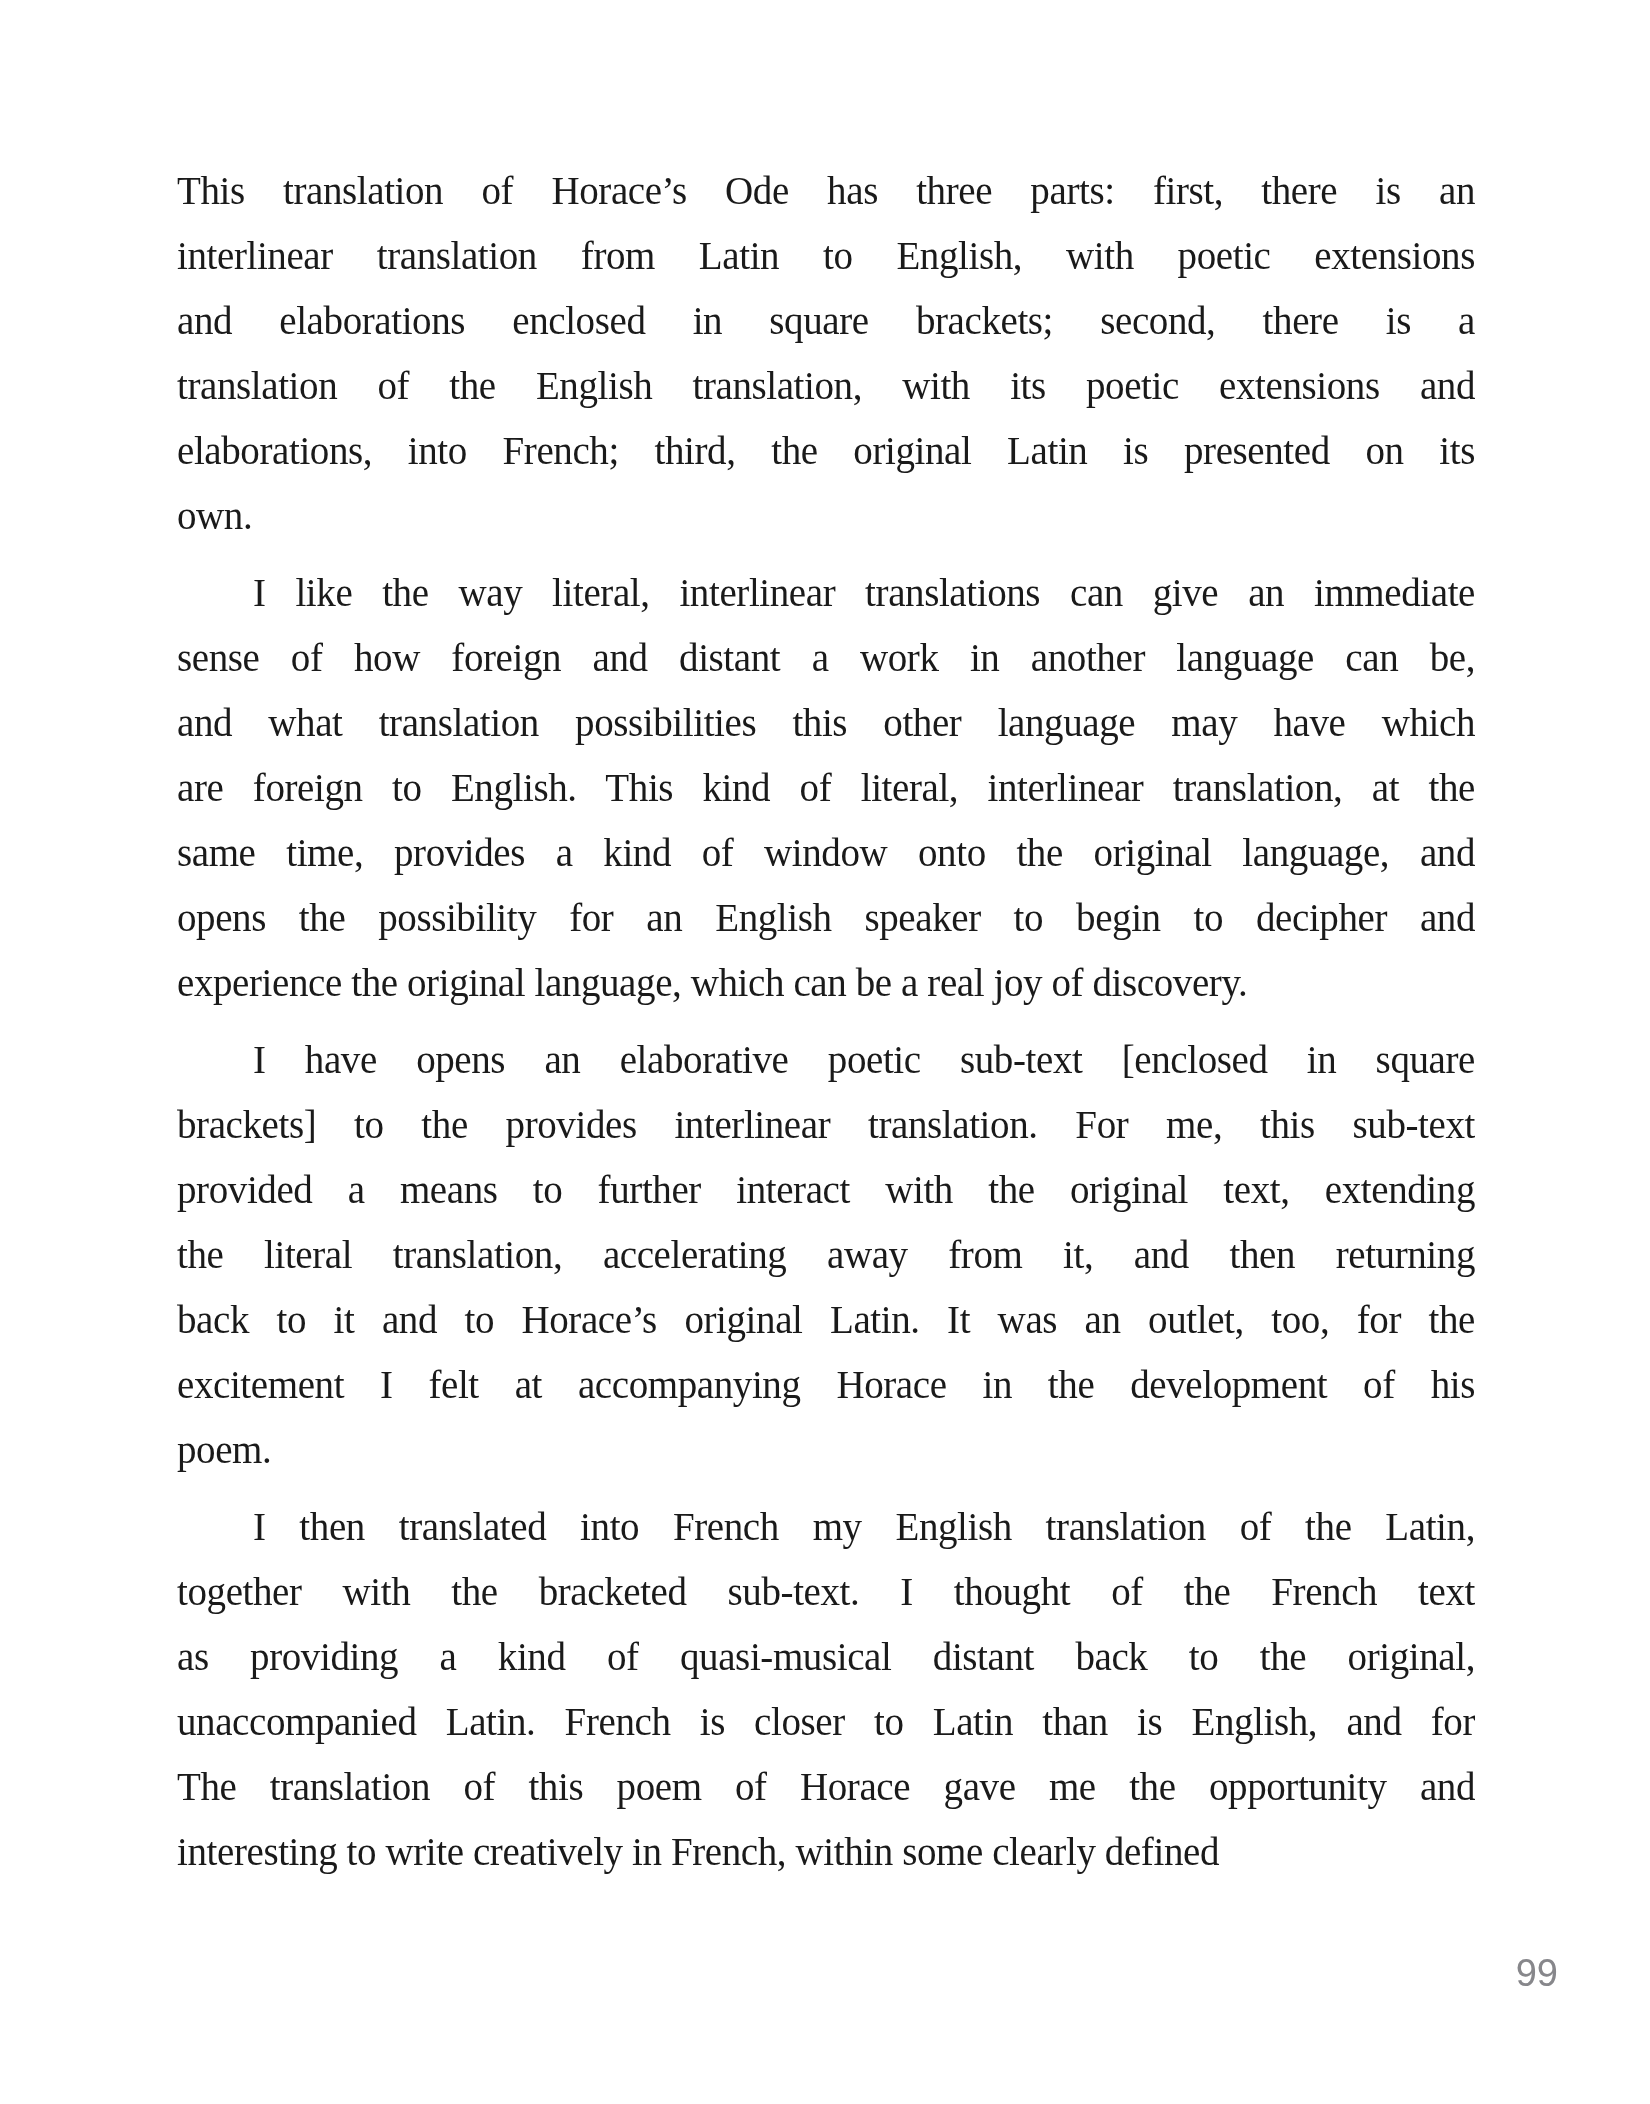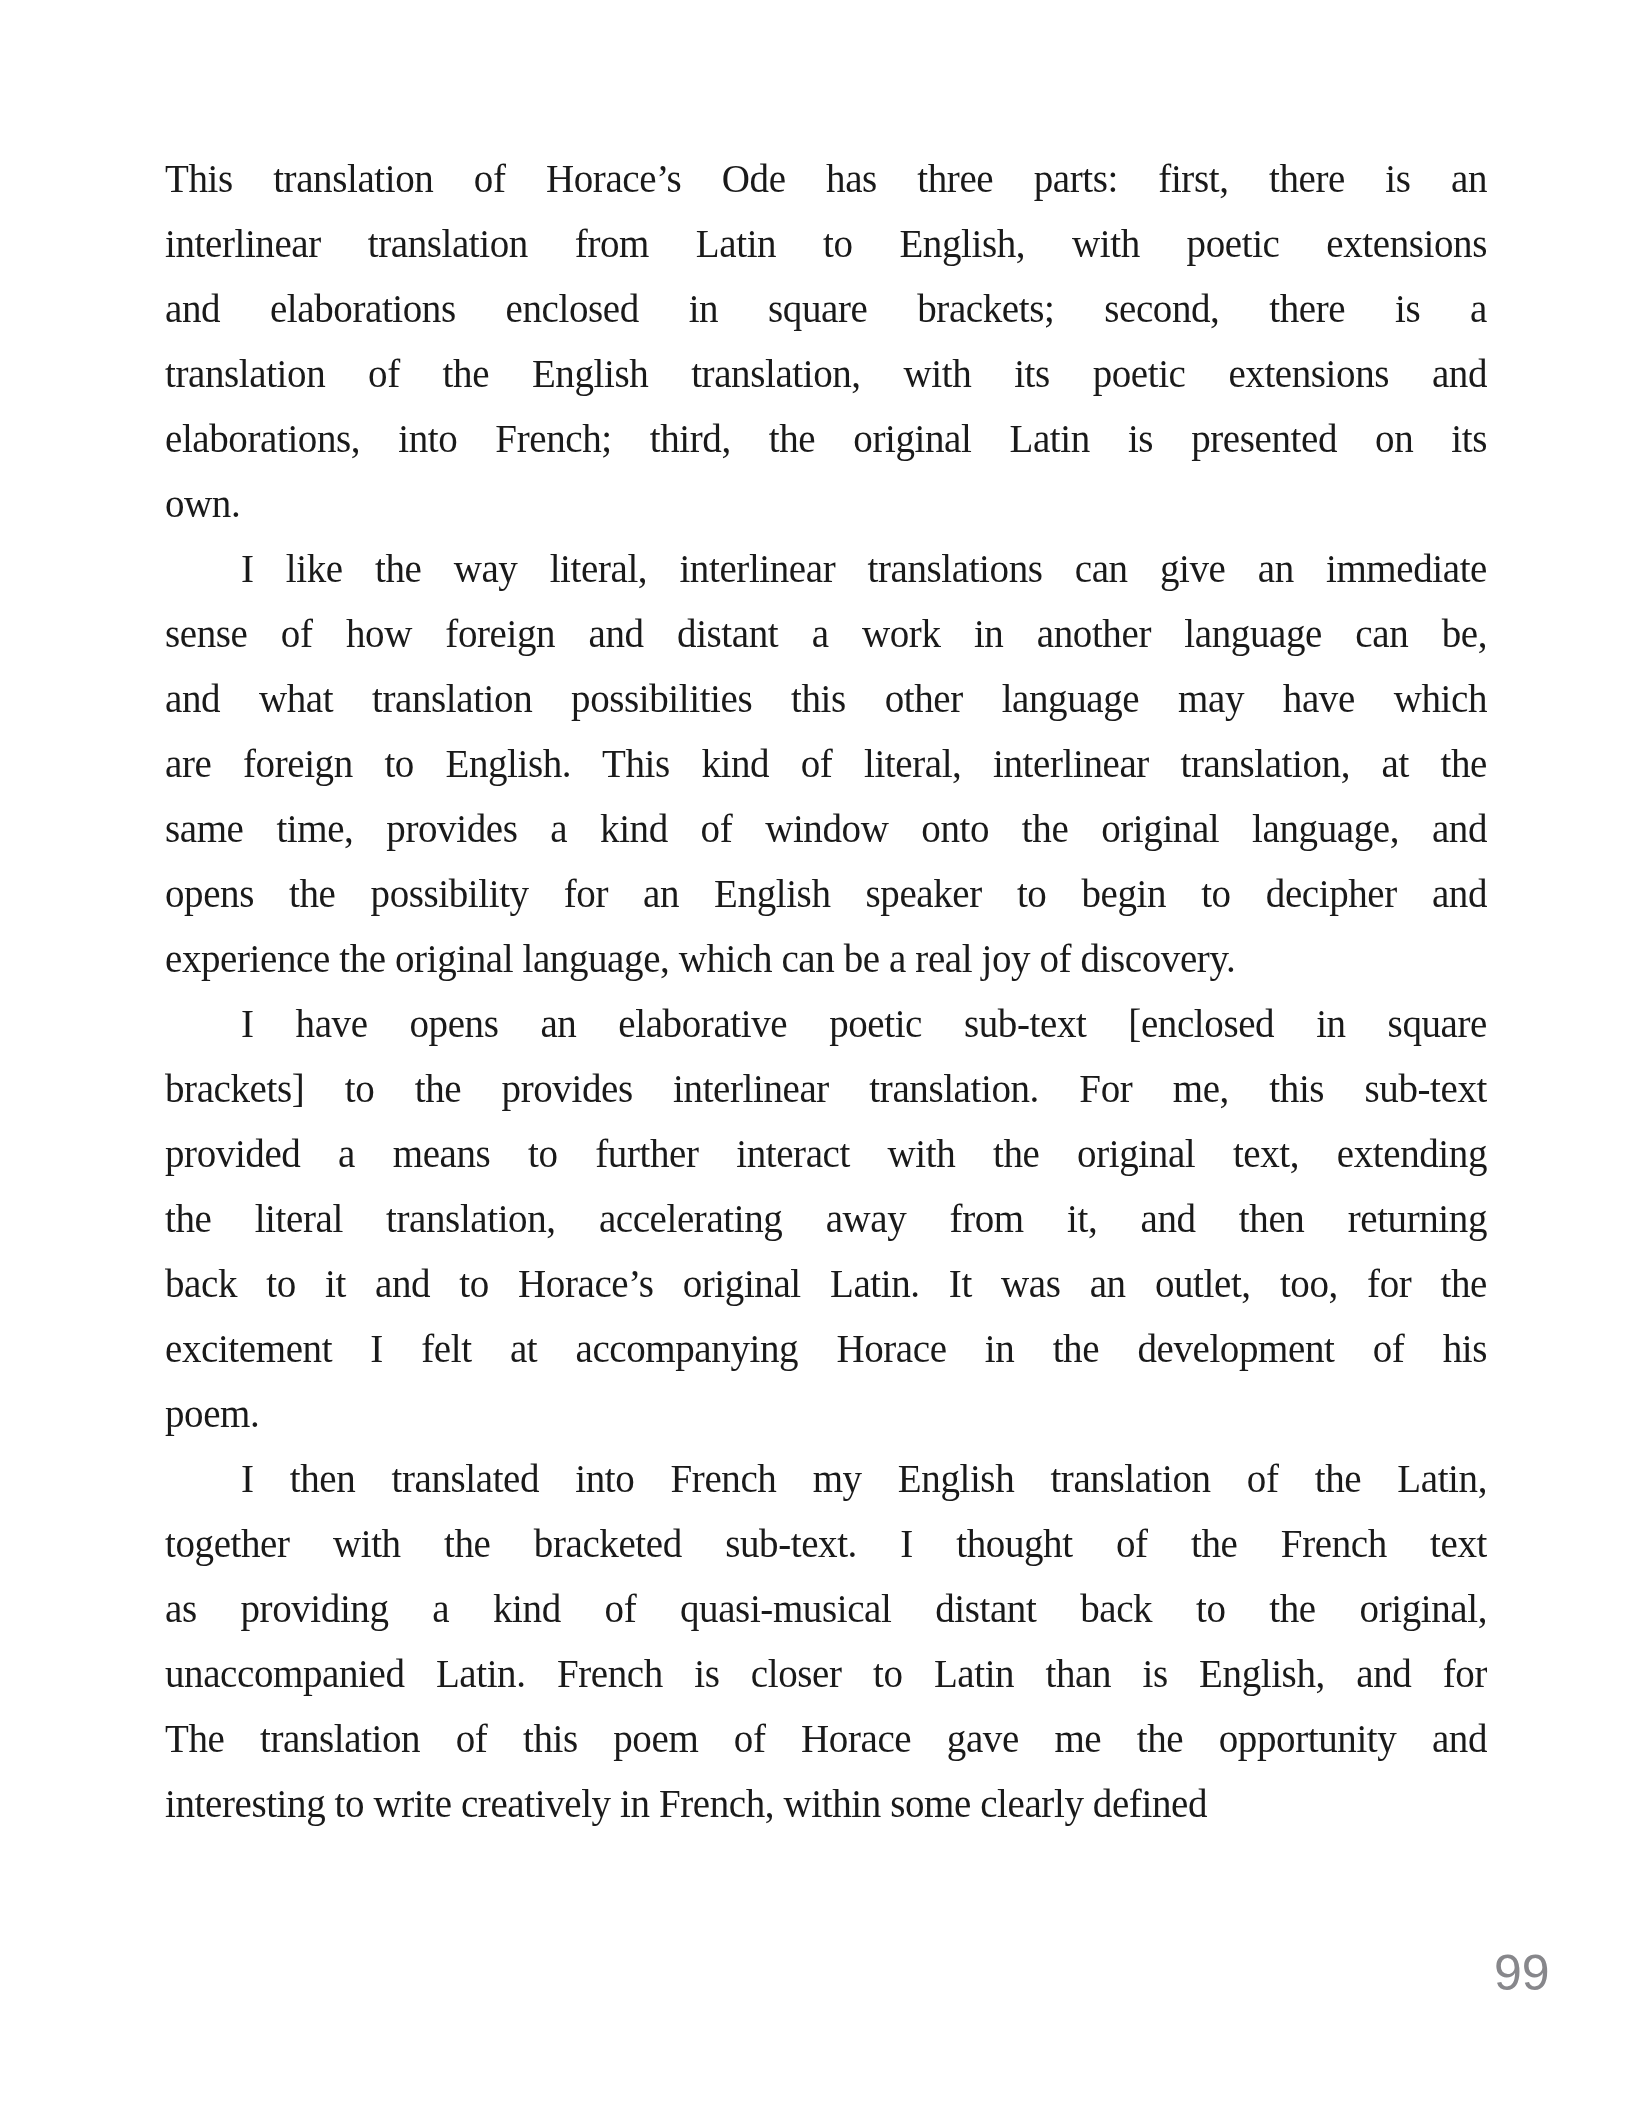--- a/index.html
+++ b/index.html
@@ -25,21 +25,21 @@
     left: 165px;
     top: 146px;
     width: 1322px;
     font-family: "Liberation Serif", serif;
     font-size: 39px;
     line-height: 65px;
     letter-spacing: -0.4px;
     color: #1a1a1a;
   }
   .para {
-    margin: 0;
+    margin: 12px;
     padding: 0;
   }
   .line {
     height: 65px;
     overflow: hidden;
     text-align: justify;
     text-align-last: justify;
     white-space: normal;
   }
   .line.last {
@@ -47,24 +47,24 @@
   }
   .line.indent {
     text-indent: 76px;
   }
   .folio {
     position: absolute;
     left: 1494px;
     top: 1951px;
     width: 64px;
     font-family: "Liberation Sans", sans-serif;
-    font-size: 50px;
+    font-size: 38px;
     line-height: 44px;
     color: #87878b;
-    text-align: left;
+    text-align: right;
   }
 </style>
 </head>
 <body>
 
 <div class="page">
   <div class="textblock" id="textblock">
       <div class="para">
         <div class="line">This translation of Horace’s Ode has three parts: first, there is an</div>
         <div class="line">interlinear translation from Latin to English, with poetic extensions</div>

